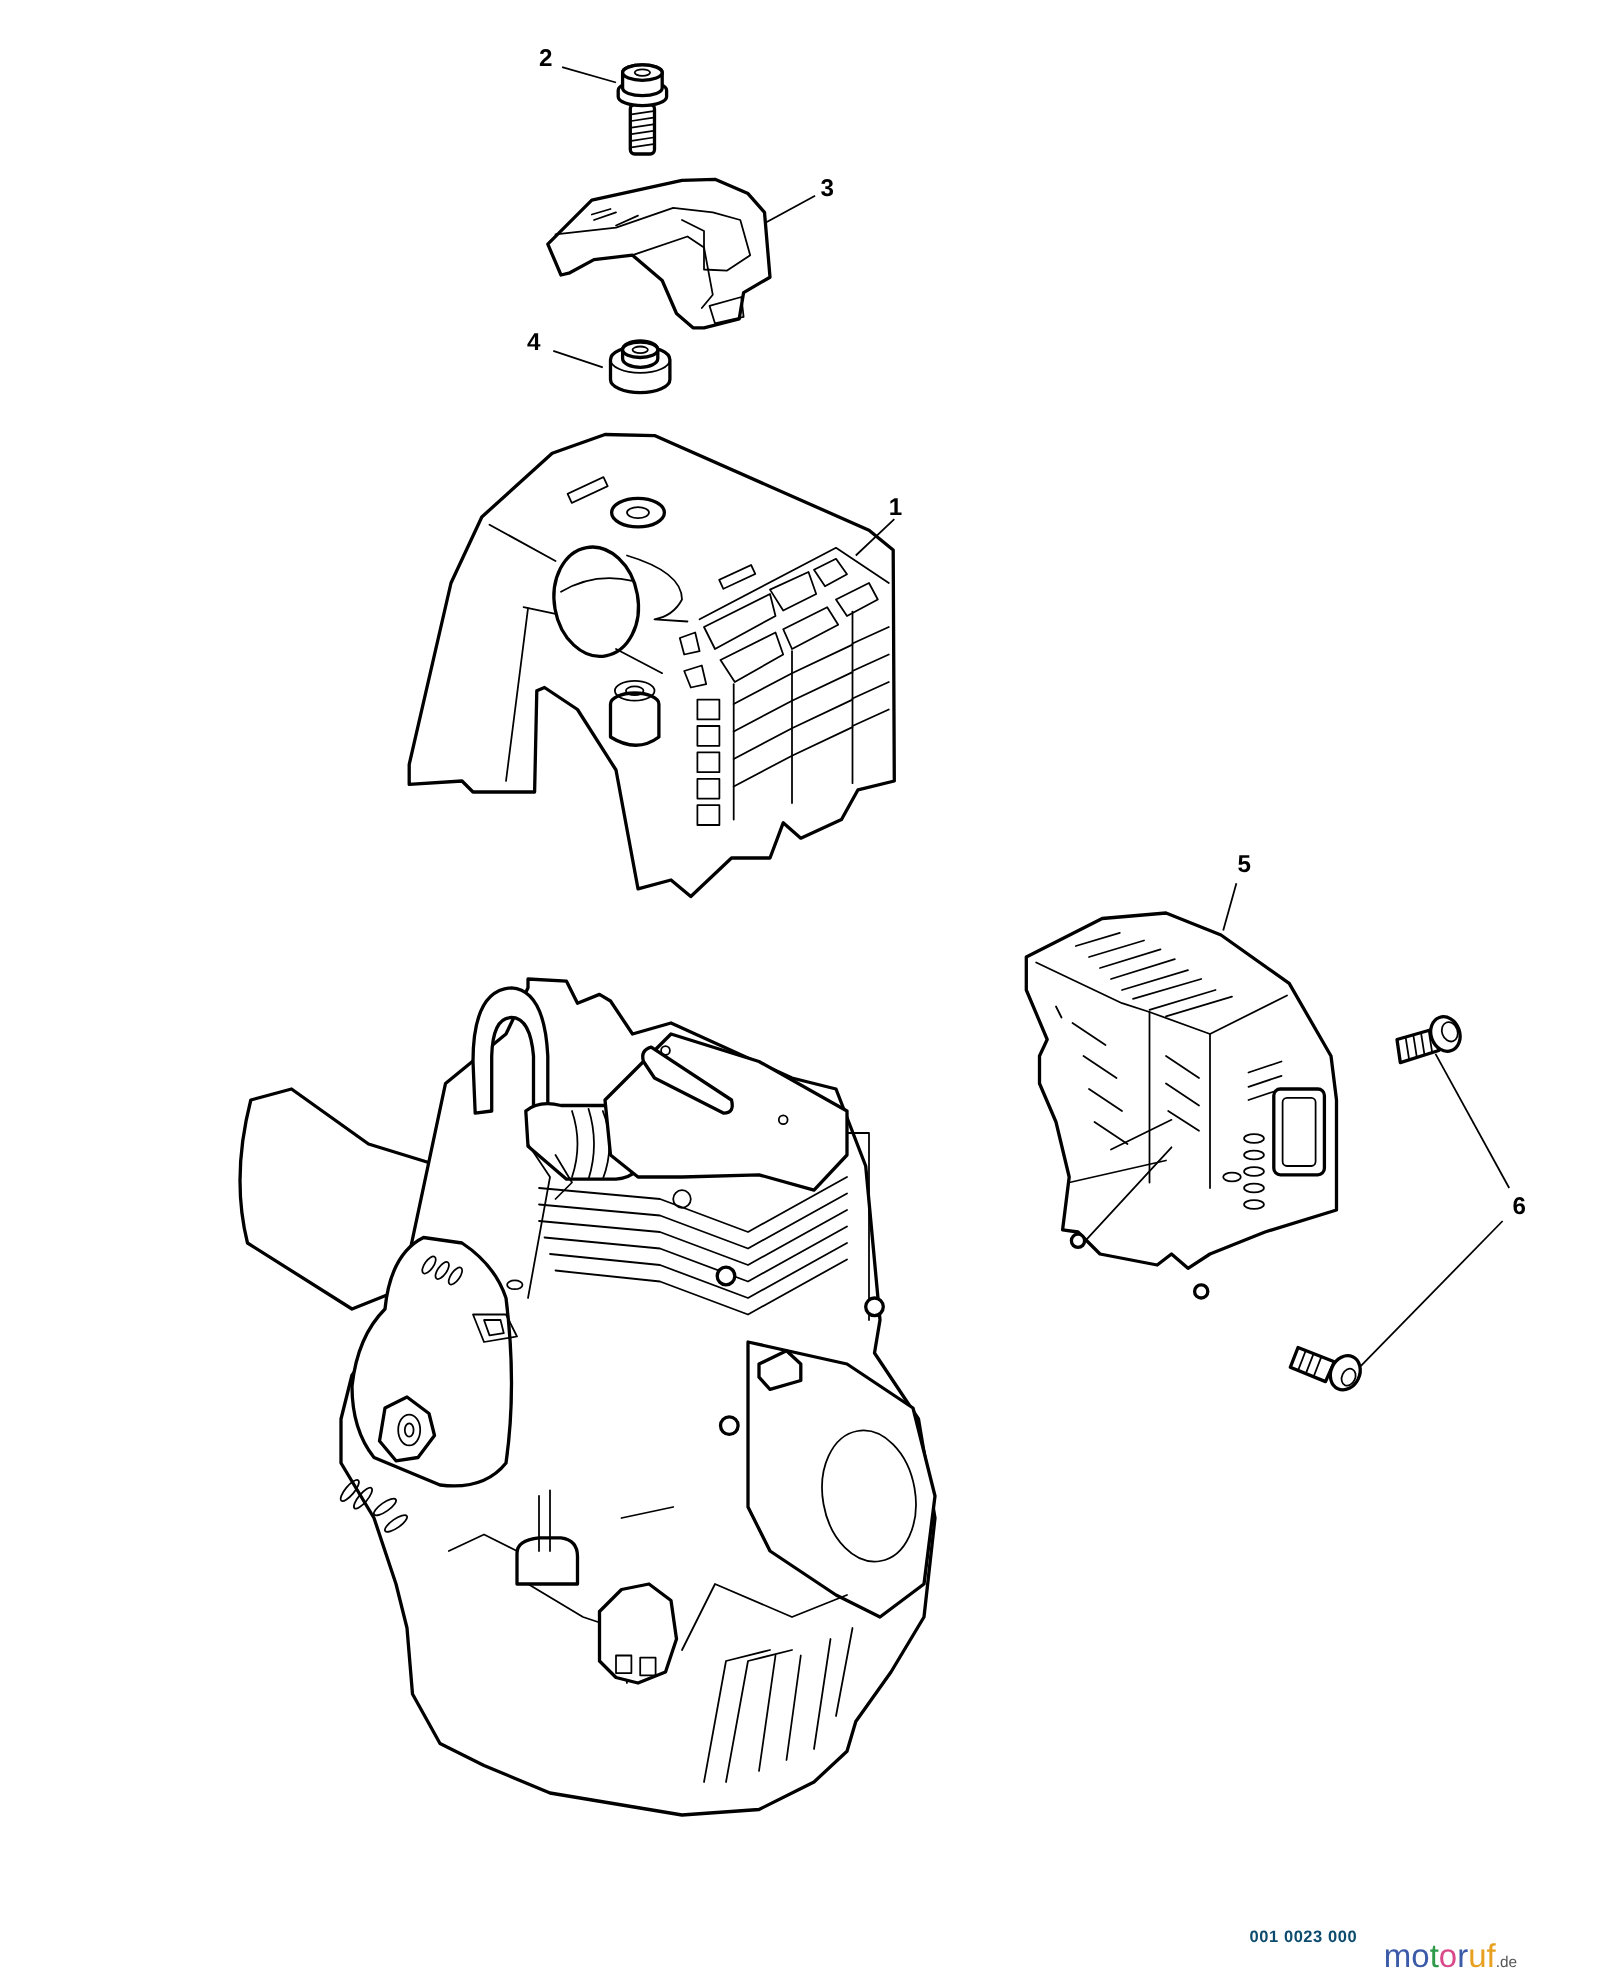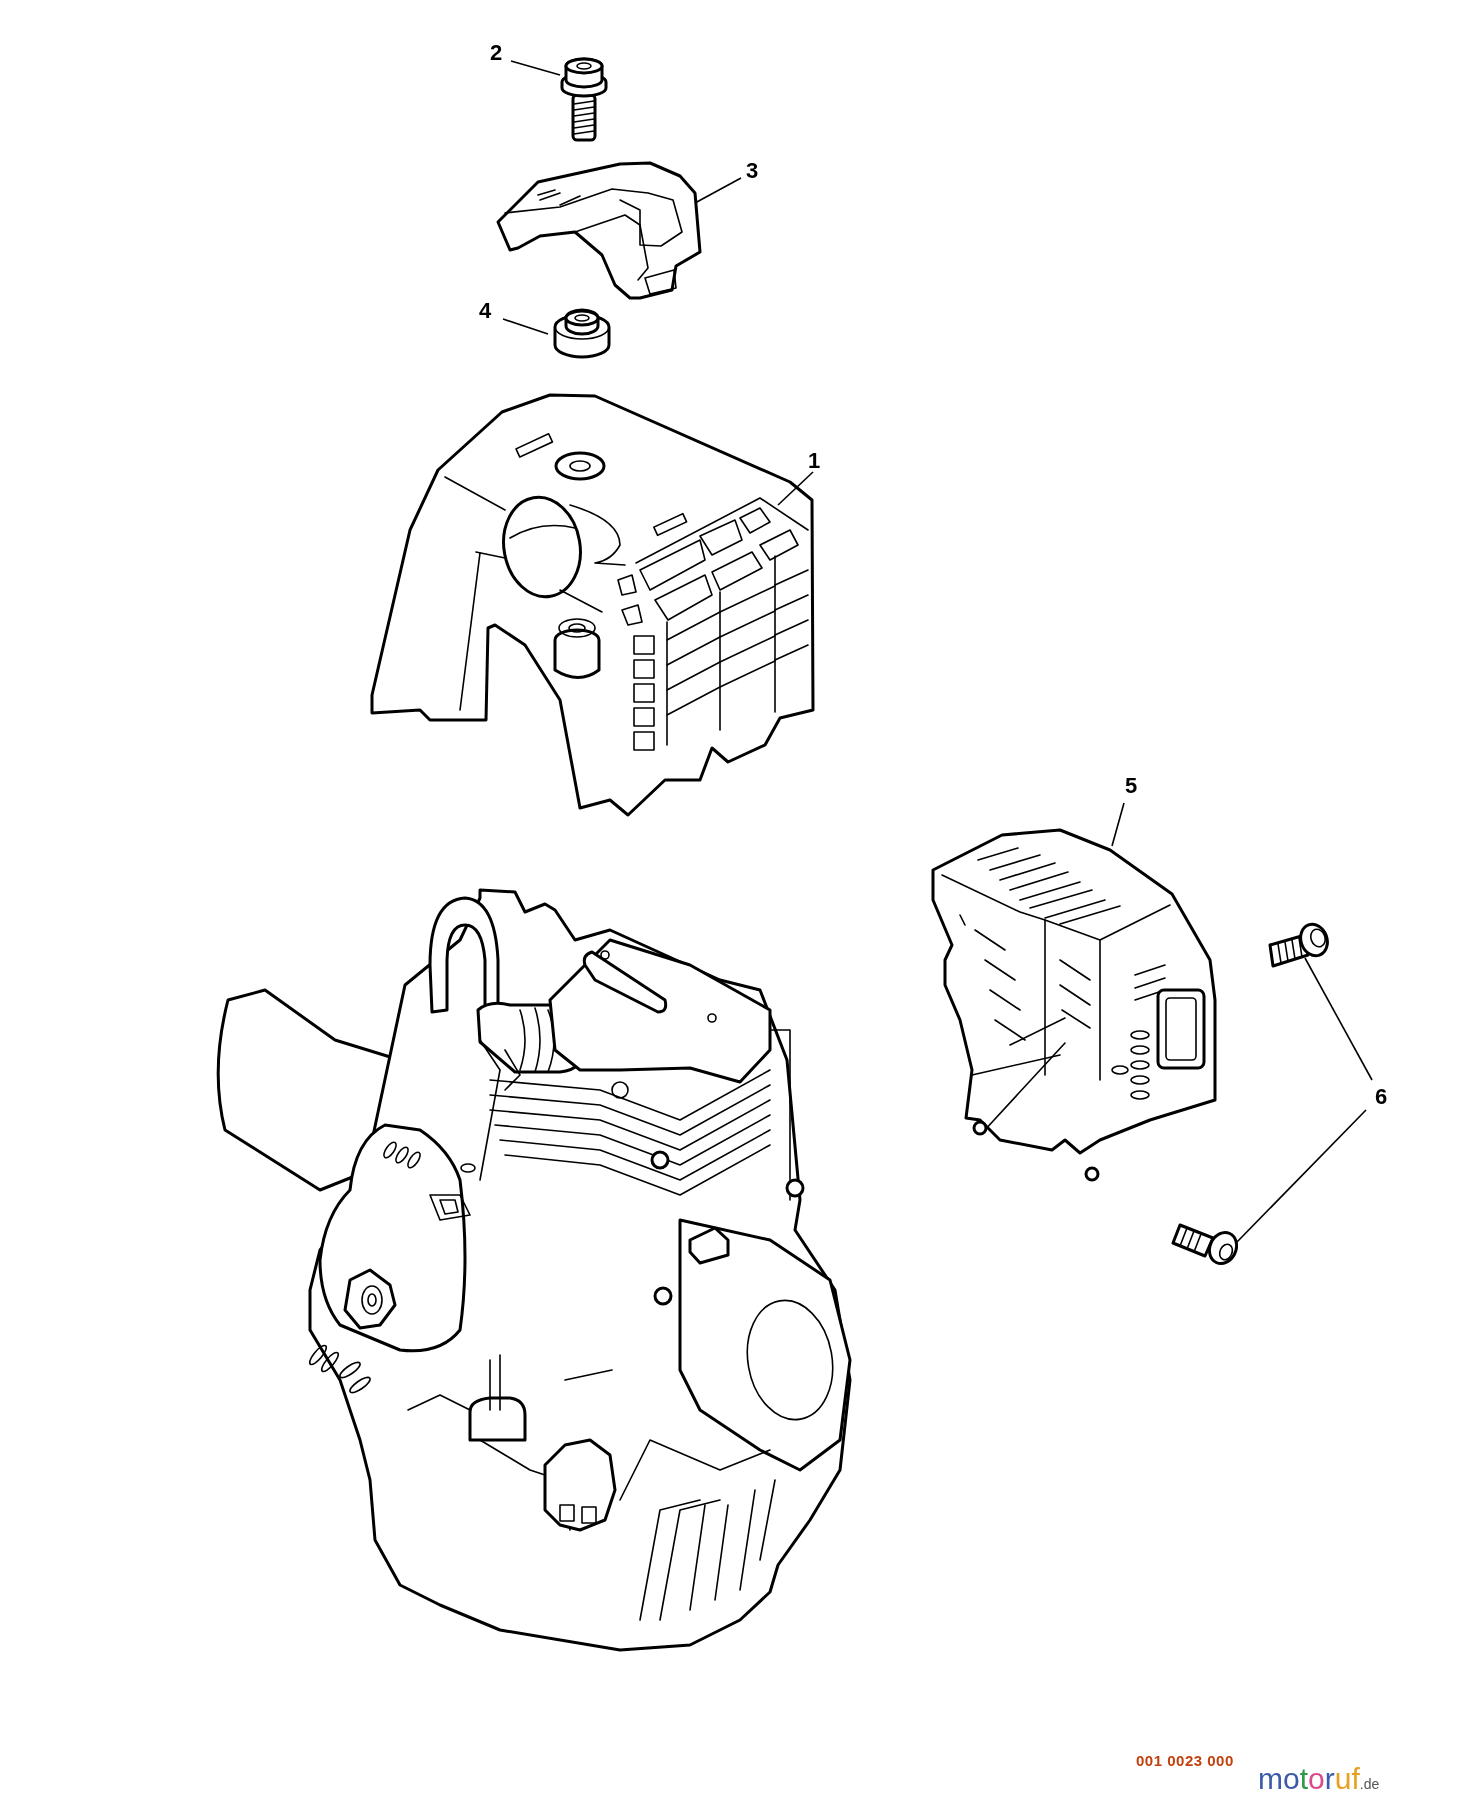--- a/index.html
+++ b/index.html
@@ -2,21 +2,21 @@
 <html><head>
 <meta charset="utf-8">
 <style>
   html, body { margin: 0; padding: 0; background: #ffffff; }
   body { width: 1468px; height: 1800px; position: relative; overflow: hidden;
          font-family: "Liberation Sans", sans-serif; }
   #diagram { position: absolute; left: 0; top: 0; width: 1468px; height: 1800px; }
   .callout-label { position: absolute; font-family: "Liberation Sans", sans-serif;
                    font-weight: bold; font-size: 22px; color: #000; line-height: 1; }
   .part-number { position: absolute; left: 1136px; top: 1752px; font-family: "Liberation Sans", sans-serif;
-                 font-weight: bold; font-size: 15px; color: #c2410c; letter-spacing: 0.5px; }
+                 font-weight: bold; font-size: 15px; color: #0c4a6e; letter-spacing: 0.5px; }
   .watermark { position: absolute; left: 1258px; top: 1764px; font-family: Liberation Sans, sans-serif;
                font-size: 30px; line-height: 1; white-space: nowrap; }
   .watermark .suffix { font-size: 14px; color: #555; }
   svg .ln { fill: #fff; stroke: #000; stroke-width: 3; stroke-linejoin: round; stroke-linecap: round; }
   svg .thin { fill: none; stroke: #000; stroke-width: 1.6; stroke-linecap: round; stroke-linejoin: round; }
   svg .leader { fill: none; stroke: #000; stroke-width: 1.6; }
 </style>
 </head>
 <body>
 

